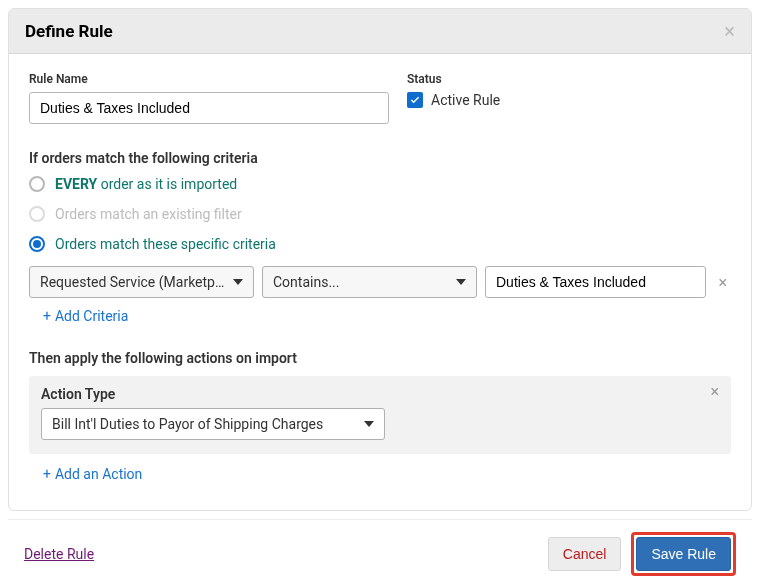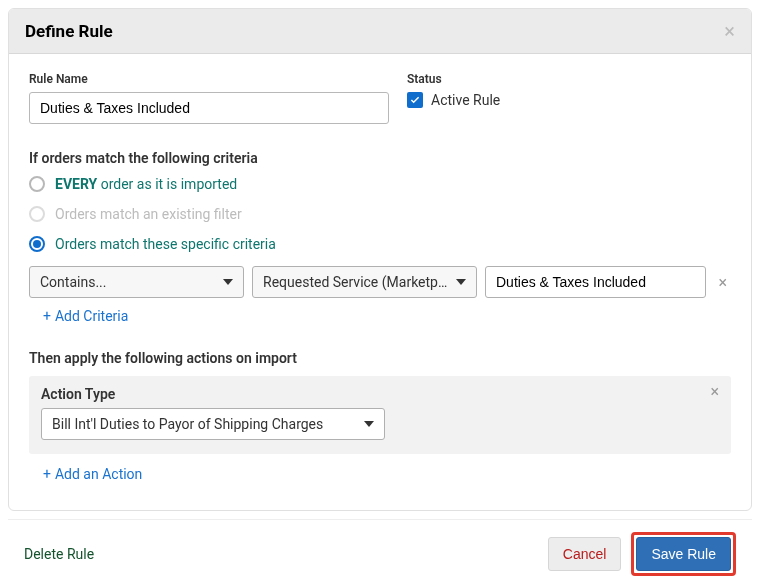--- a/index.html
+++ b/index.html
@@ -168,21 +168,21 @@
     .action-label { font-weight: 600; margin-bottom: 6px; }
     .action-select { width: 344px; background: #fff; }
     .footer {
       border-top: 1px solid #eee;
       padding: 12px 16px;
       display: flex;
       justify-content: space-between;
       align-items: center;
       margin: 8px;
     }
-    .delete-link { color: #14532d; cursor: pointer; }
+    .delete-link { color: #701a75; cursor: pointer; text-decoration: underline; }
     .footer-right { display: flex; align-items: center; gap: 10px; }
     .btn {
       padding: 8px 14px;
       border-radius: 3px;
       font-size: 14px;
       cursor: pointer;
       border: 1px solid transparent;
     }
     .btn-cancel {
       background: #ededed;
@@ -242,26 +242,26 @@
     </div>
 
     <div class="radio-row">
       <span class="radio selected">
           <span class="radio-dot"></span>
         </span>
       <span class="radio-label">Orders match these specific criteria</span>
     </div>
 
     <div class="criteria-row">
+      <div class="select crit-field">
+        <span>Requested Service (Marketplac…</span>
+        <span class="caret"></span>
+      </div>
       <div class="select crit-op">
         <span>Contains...</span>
-        <span class="caret"></span>
-      </div>
-      <div class="select crit-field">
-        <span>Requested Service (Marketplac…</span>
         <span class="caret"></span>
       </div>
       <input class="crit-val" type="text" value="Duties &amp; Taxes Included" style="">
       <span class="remove-x">×</span>
     </div>
 
     <div class="add-link">
       <span class="plus">+</span>
       <span>Add Criteria</span>
     </div>

